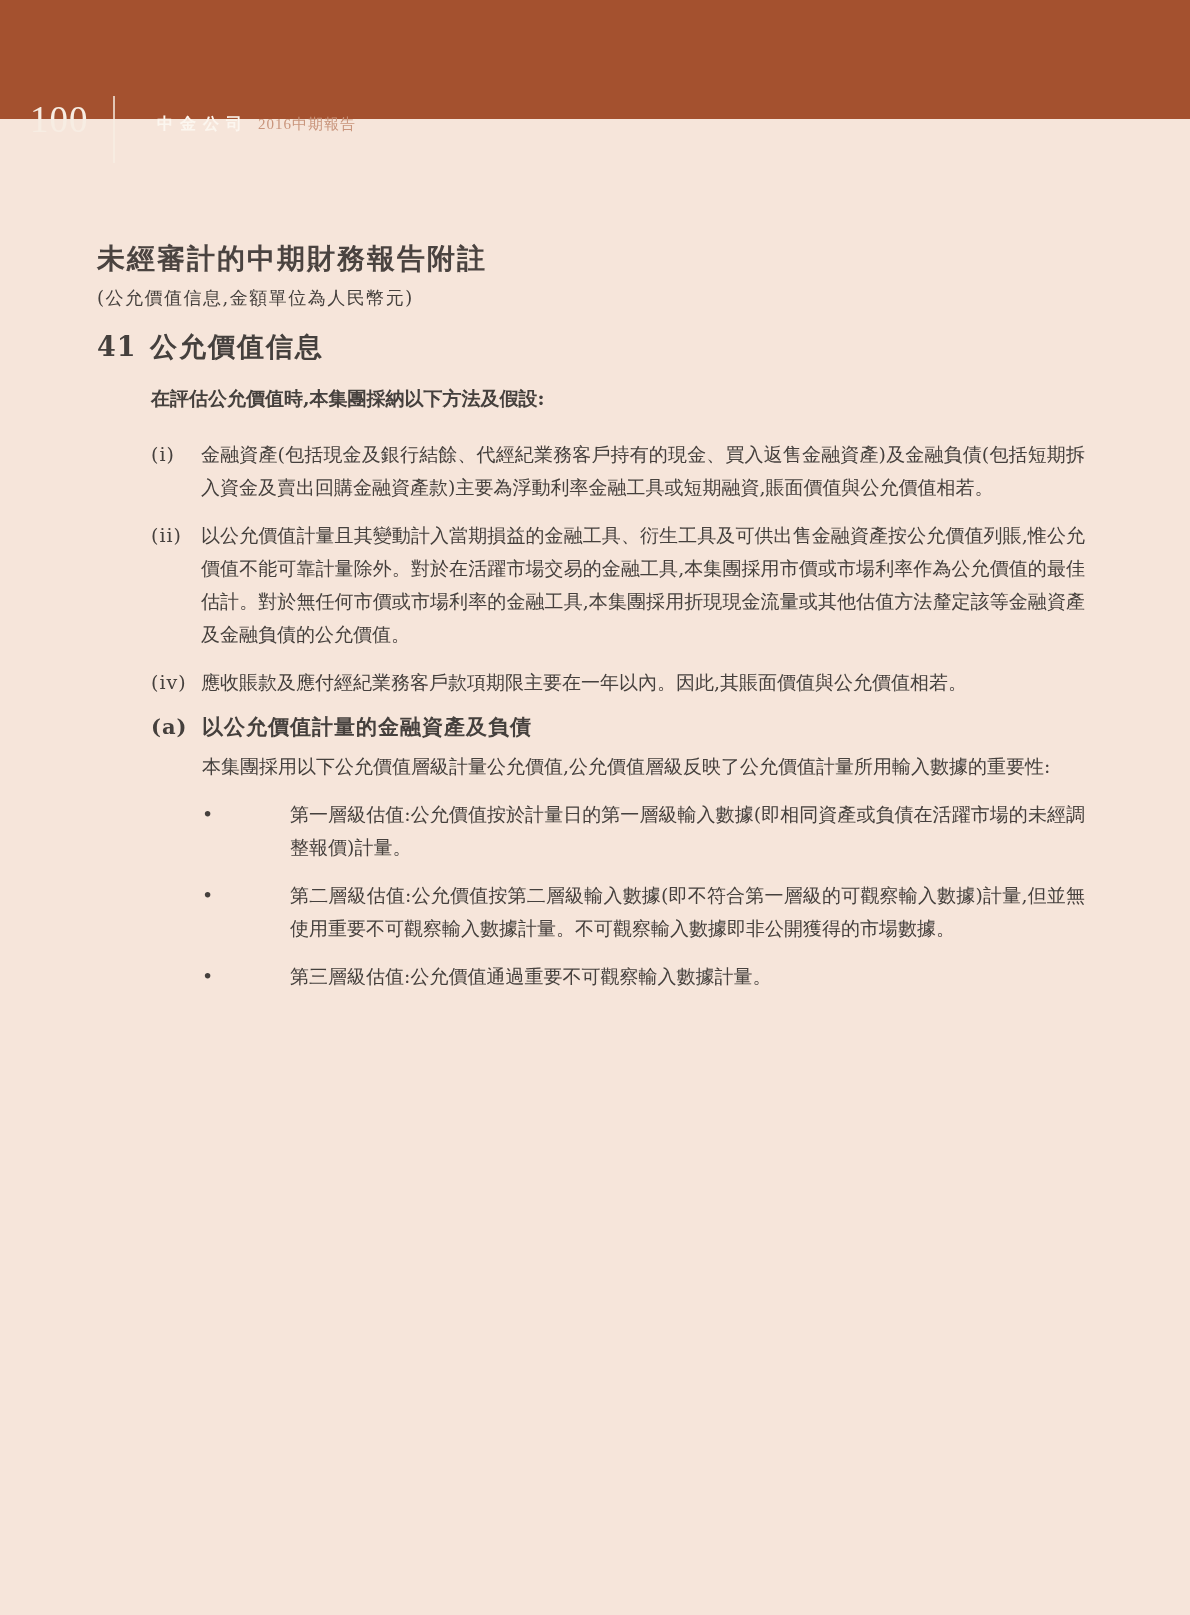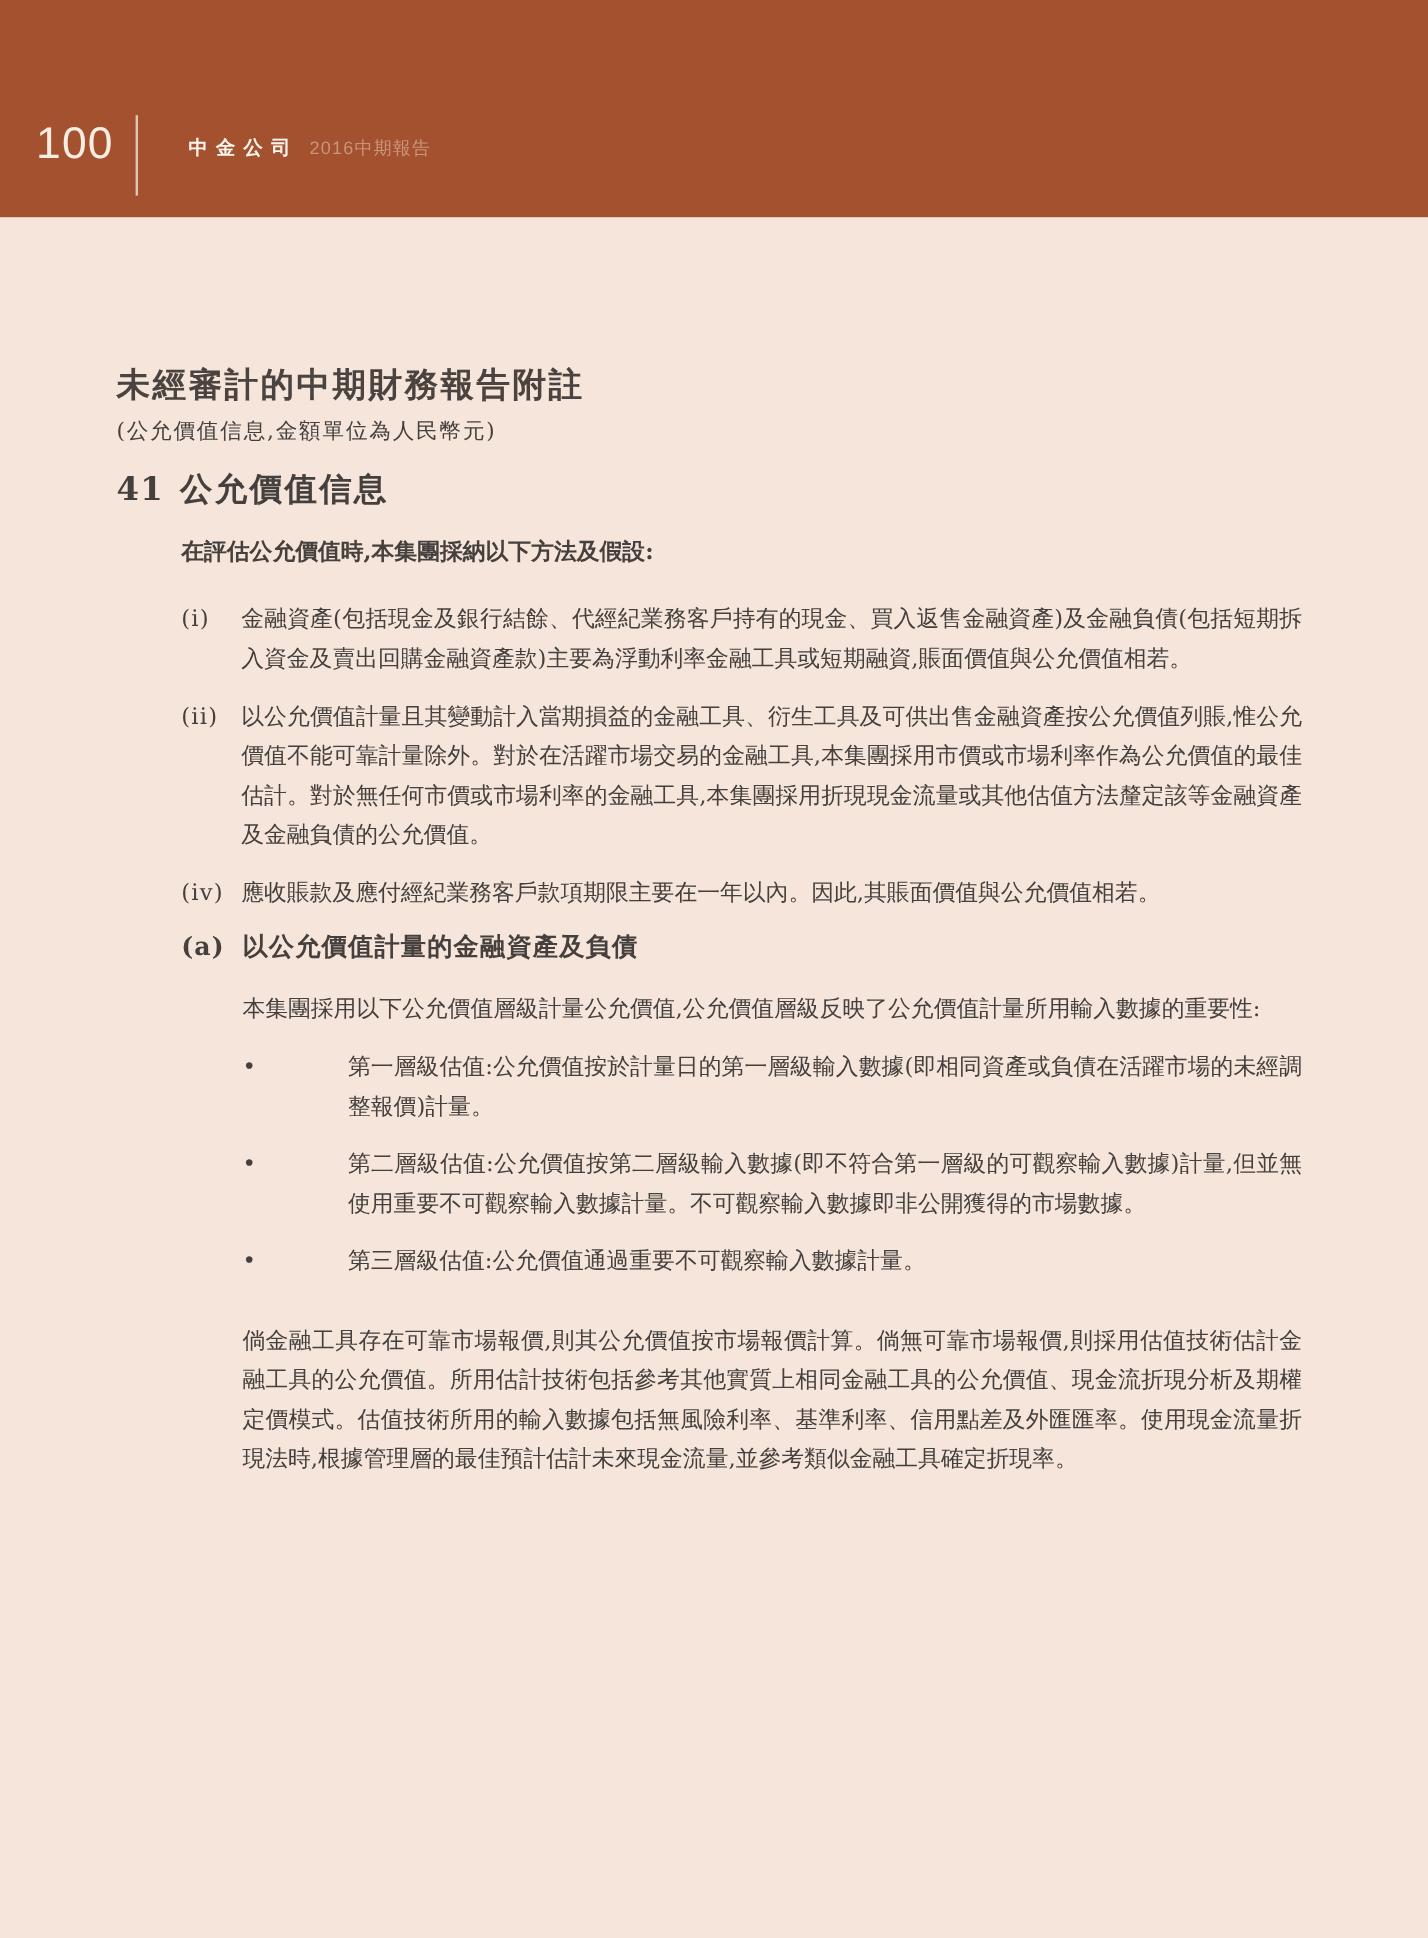--- a/index.html
+++ b/index.html
@@ -14,23 +14,23 @@
   body{
     width:1190px;height:1615px;
     background:var(--bg);
     color:var(--ink);
     font-family:"DejaVu Serif","Liberation Serif",serif;
     overflow:hidden;
   }
   
   .band{
     position:relative;
-    width:1190px;height:181px;
+    width:1190px;height:119px;
     background:var(--band);
-    font-family:Liberation Sans, sans-serif;
+    font-family:Liberation Serif, serif;
   }
   .page-num{
     position:absolute;left:30px;top:101px;
     font-size:37px;line-height:37px;font-weight:400;
     color:var(--cream);letter-spacing:1px;
   }
   .band-divider{
     position:absolute;left:113px;top:96px;
     width:2px;height:67px;
     background:rgba(247,237,227,0.75);
@@ -73,21 +73,21 @@
   .item.first{margin-top:23px;}
   .marker{flex:0 0 50px;letter-spacing:1px;}
   .item-text{flex:1;}
   
   .sub-head{
     display:flex;margin-top:11px;
     font-size:21px;line-height:34px;font-weight:bold;letter-spacing:1px;
   }
   .sub-marker{flex:0 0 51px;}
   .sub-body{margin-left:51px;}
-  .sub-intro{margin-top:19px;}
+  .sub-intro{margin-top:6px;}
   .bullet{display:flex;margin-top:15px;}
   .dot{flex:0 0 48px;}
   .bullet-text{flex:1;margin-left:40px;}
   .closing{margin-top:33px;}
 </style>
 </head>
 <body>
 
 <header class="band">
   <div class="page-num">100</div>
@@ -143,17 +143,16 @@
       <div class="bullet">
         <span class="dot">•</span>
         <span class="bullet-text para">第二層級估值:公允價值按第二層級輸入數據(即不符合第一層級的可觀察輸入數據)計量,但並無使用重要不可觀察輸入數據計量。不可觀察輸入數據即非公開獲得的市場數據。</span>
       </div>
 
       <div class="bullet">
         <span class="dot">•</span>
         <span class="bullet-text para">第三層級估值:公允價值通過重要不可觀察輸入數據計量。</span>
       </div>
 
-      <p class="para closing">倘金融工具存在可靠市場報價,則其公允價值按市場報價計算。倘無可靠市場報價,則採用估值技術估計金融工具的公允價值。所用估計技術包括參考其他實質上相同金融工具的公允價值、現金流折現分析及期權定價模式。估值技術所用的輸入數據包括無風險利率、基準利率、信用點差及外匯匯率。使用現金流量折現法時,根據管理層的最佳預計估計未來現金流量,並參考類似金融工具確定折現率。</p>
 
     </div>
   </div>
 </main>
 
 </body></html>

